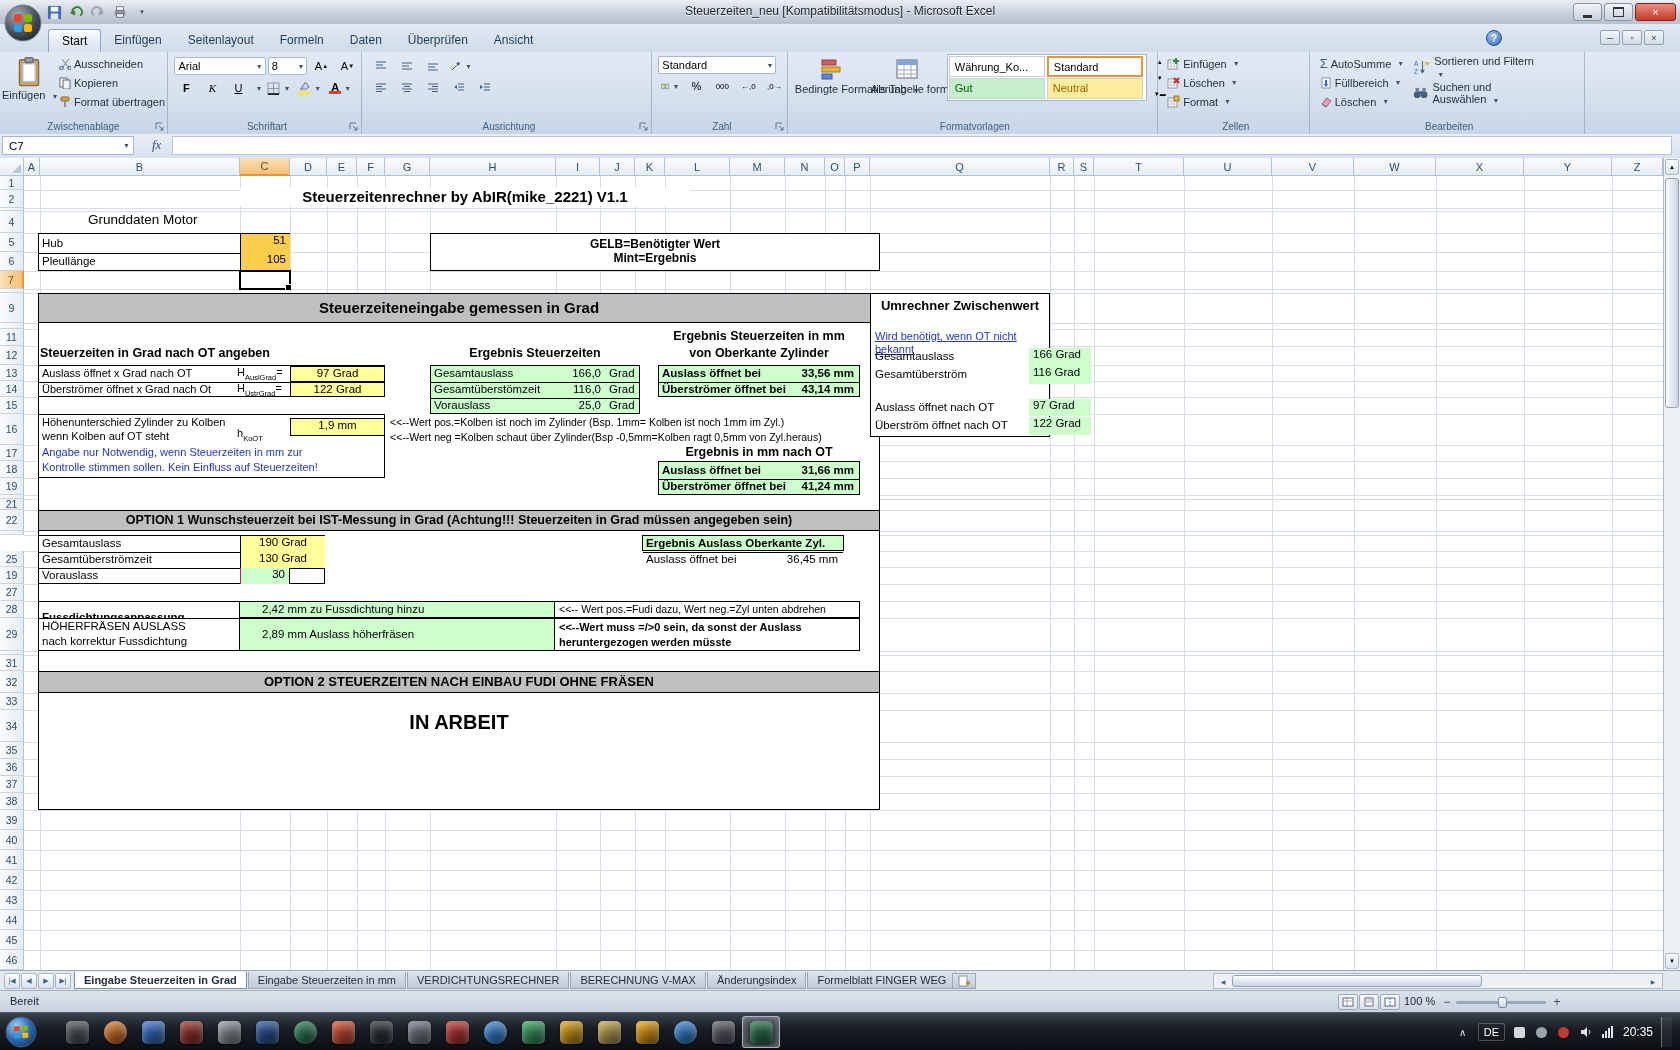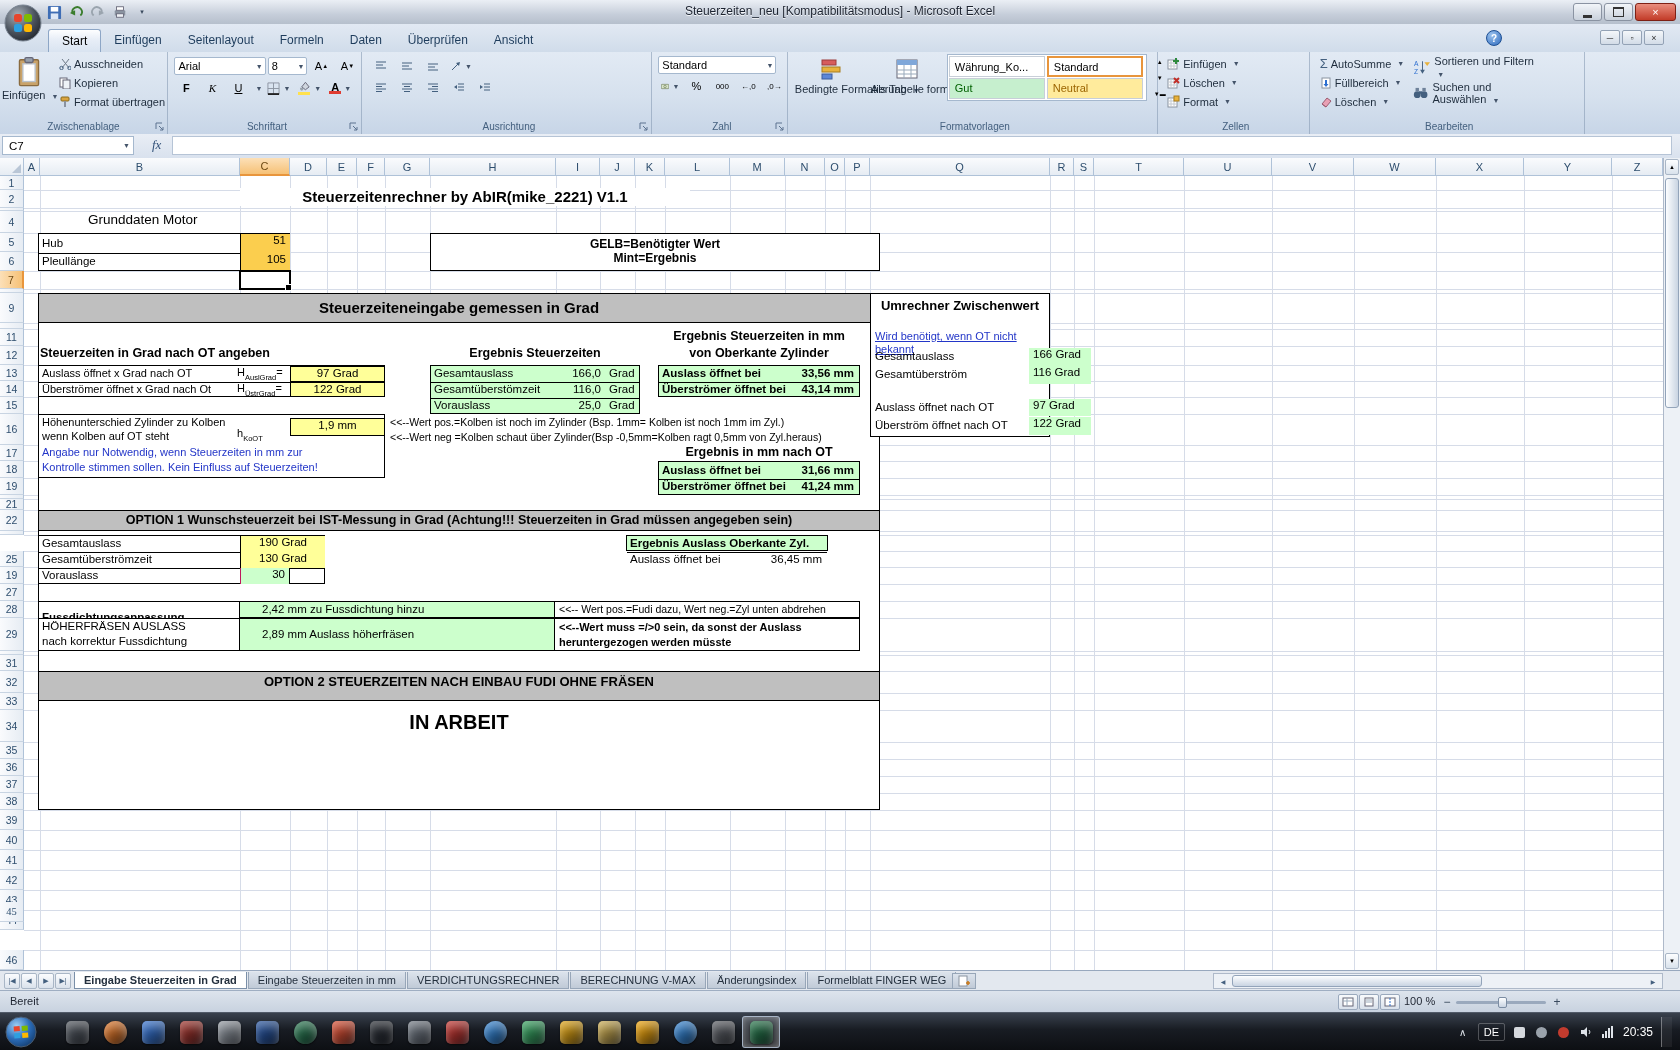--- a/index.html
+++ b/index.html
@@ -787,21 +787,21 @@
               <span>130 Grad</span>
             </div>
         </div>
         <div class="ln" style="top:32px;height:16px">
           <span class="lbl" style="left:3px">Vorauslass</span>
           <div class="cellv mint jend" style="left:201px;width:50px;border-left:1px solid #be185d;border-right:1px solid #000">
               <span>30</span>
             </div>
         </div>
       </div>
-      <div class="blk mint bdr" style="left:626px;top:377px;width:202px;height:16px">
+      <div class="blk mint bdr" style="left:642px;top:377px;width:202px;height:16px">
         <div class="ln bb" style="top:0;height:16px">
             <span class="lbl b" style="left:3px">Ergebnis Auslass Oberkante Zyl.</span>
           </div>
         <div class="ln" style="top:16px;height:15px">
           <span class="lbl" style="left:3px">Auslass öffnet bei</span>
           <span class="lbl" style="right:5px">36,45 mm</span>
         </div>
       </div>
 
       <div class="blk bgw bdr" style="left:38px;top:443px;width:202px;height:34px">
@@ -819,21 +819,21 @@
         <div style="position:absolute;left:3px;top:16px">nach korrektur Fussdichtung</div>
       </div>
       <div class="blk mint bdr blkflex" style="left:239px;top:460px;width:316px;height:33px;padding-left:22px">
           <span>2,89 mm Auslass höherfräsen</span>
         </div>
       <div class="blk bgw bdr blu b" style="left:554px;top:460px;width:306px;height:33px;font-size:11px">
         <div style="position:absolute;left:4px;top:2px">&lt;&lt;--Wert muss =/&gt;0 sein, da sonst der Auslass</div>
         <div style="position:absolute;left:4px;top:17px">heruntergezogen werden müsste</div>
       </div>
 
-      <div class="blk graybar bdr b ctr" style="left:38px;top:513px;width:842px;height:30px;font-size:13px;line-height:20px">OPTION 2 STEUERZEITEN NACH EINBAU FUDI OHNE FRÄSEN</div>
+      <div class="blk graybar bdr b ctr" style="left:38px;top:513px;width:842px;height:22px;font-size:13px;line-height:20px">OPTION 2 STEUERZEITEN NACH EINBAU FUDI OHNE FRÄSEN</div>
       <div class="blk b ctr" style="left:38px;top:552px;width:842px;height:32px;font-size:20px">IN ARBEIT</div>
 
       <div id="c7sel">
           <div class="selhandle"></div>
         </div>
     </div>
 
     <div id="colhdrs">
         <div class="colhdr" style="left: 24px; width: 16px;">A</div>
         <div class="colhdr" style="left: 40px; width: 200px;">B</div>
@@ -900,21 +900,21 @@
         <div class="rowhdr" style="top: 584px; height: 17px;">35</div>
         <div class="rowhdr" style="top: 601px; height: 17px;">36</div>
         <div class="rowhdr" style="top: 618px; height: 17px;">37</div>
         <div class="rowhdr" style="top: 635px; height: 17px;">38</div>
         <div class="rowhdr" style="top: 652px; height: 20px;">39</div>
         <div class="rowhdr" style="top: 672px; height: 20px;">40</div>
         <div class="rowhdr" style="top: 692px; height: 20px;">41</div>
         <div class="rowhdr" style="top: 712px; height: 20px;">42</div>
         <div class="rowhdr" style="top: 732px; height: 20px;">43</div>
         <div class="rowhdr" style="top: 752px; height: 20px;">44</div>
-        <div class="rowhdr" style="top: 744px; height: 20px; font-family: Liberation Serif, serif;">45</div>
+        <div class="rowhdr" style="top: 772px; height: 20px;">45</div>
         <div class="rowhdr" style="top: 792px; height: 20px;">46</div>
       </div>
     <div id="corner">
         <span class="cornertri"></span>
       </div>
   </div>
 
   <div id="vscroll" class="abs">
     <span class="sarr" style="top:1px">▲</span>
     <div id="vthumb"></div>

